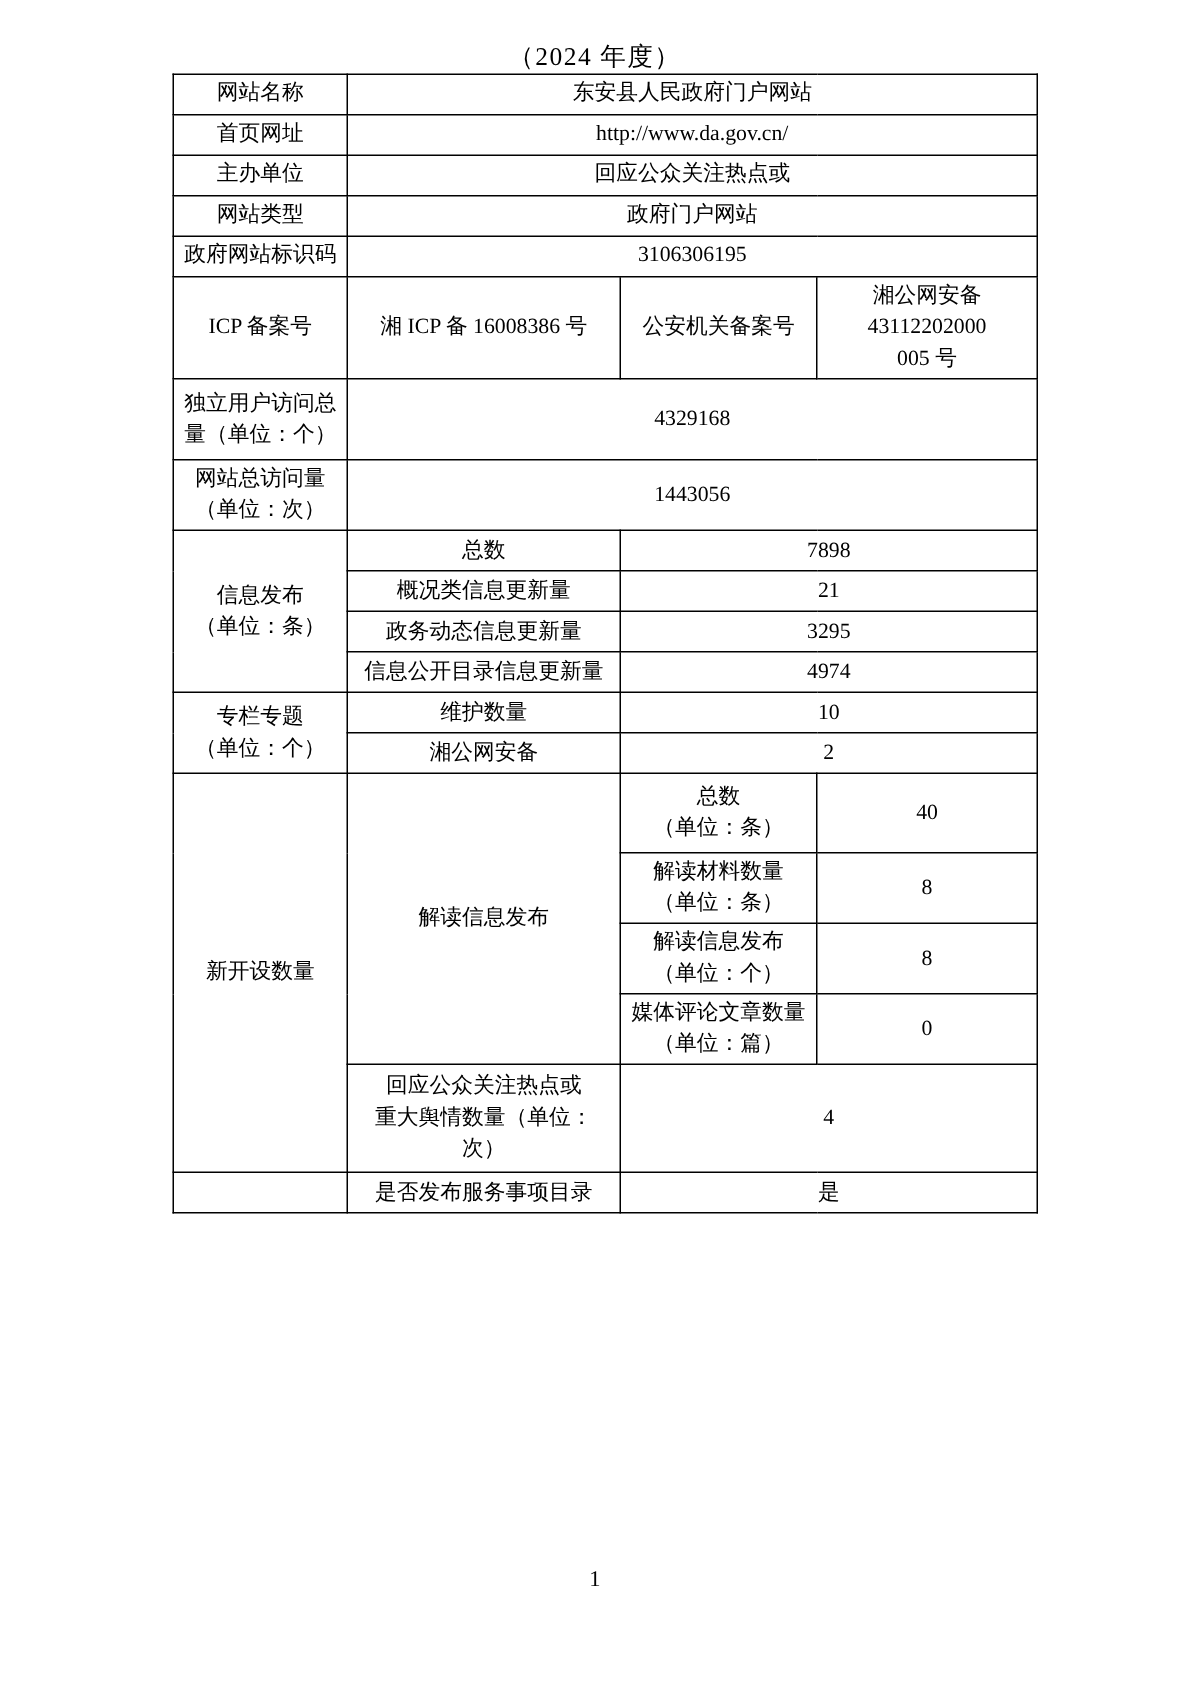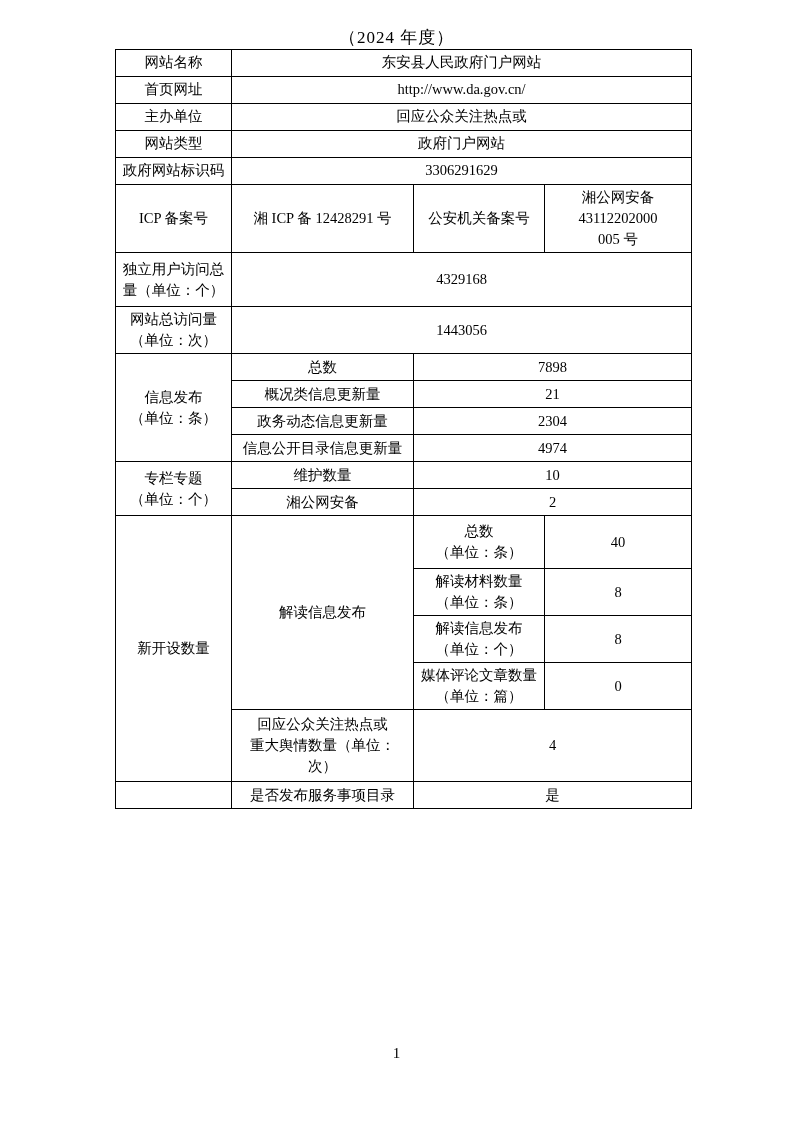--- a/index.html
+++ b/index.html
@@ -111,26 +111,26 @@
       <td colspan="3">回应公众关注热点或</td>
     </tr>
 
     <tr class="h27">
       <td>网站类型</td>
       <td colspan="3">政府门户网站</td>
     </tr>
 
     <tr class="h27">
       <td>政府网站标识码</td>
-      <td colspan="3">3306291629</td>
+      <td colspan="3">3106306195</td>
     </tr>
 
     <tr class="h68">
       <td>ICP 备案号</td>
-      <td>湘 ICP 备 12428291 号</td>
+      <td>湘 ICP 备 16008386 号</td>
       <td>公安机关备案号</td>
       <td>湘公网安备
 43112202000
 005 号</td>
     </tr>
 
     <tr class="h54">
       <td>独立用户访问总
 量（单位：个）</td>
       <td colspan="3">4329168</td>
@@ -147,21 +147,21 @@
 （单位：条）</td>
       <td>总数</td>
       <td colspan="2">7898</td>
     </tr>
     <tr class="h27">
       <td>概况类信息更新量</td>
       <td colspan="2">21</td>
     </tr>
     <tr class="h27">
       <td>政务动态信息更新量</td>
-      <td colspan="2">2304</td>
+      <td colspan="2">3295</td>
     </tr>
     <tr class="h27">
       <td>信息公开目录信息更新量</td>
       <td colspan="2">4974</td>
     </tr>
 
     <tr class="h27">
       <td rowspan="2">专栏专题
 （单位：个）</td>
       <td>维护数量</td>

